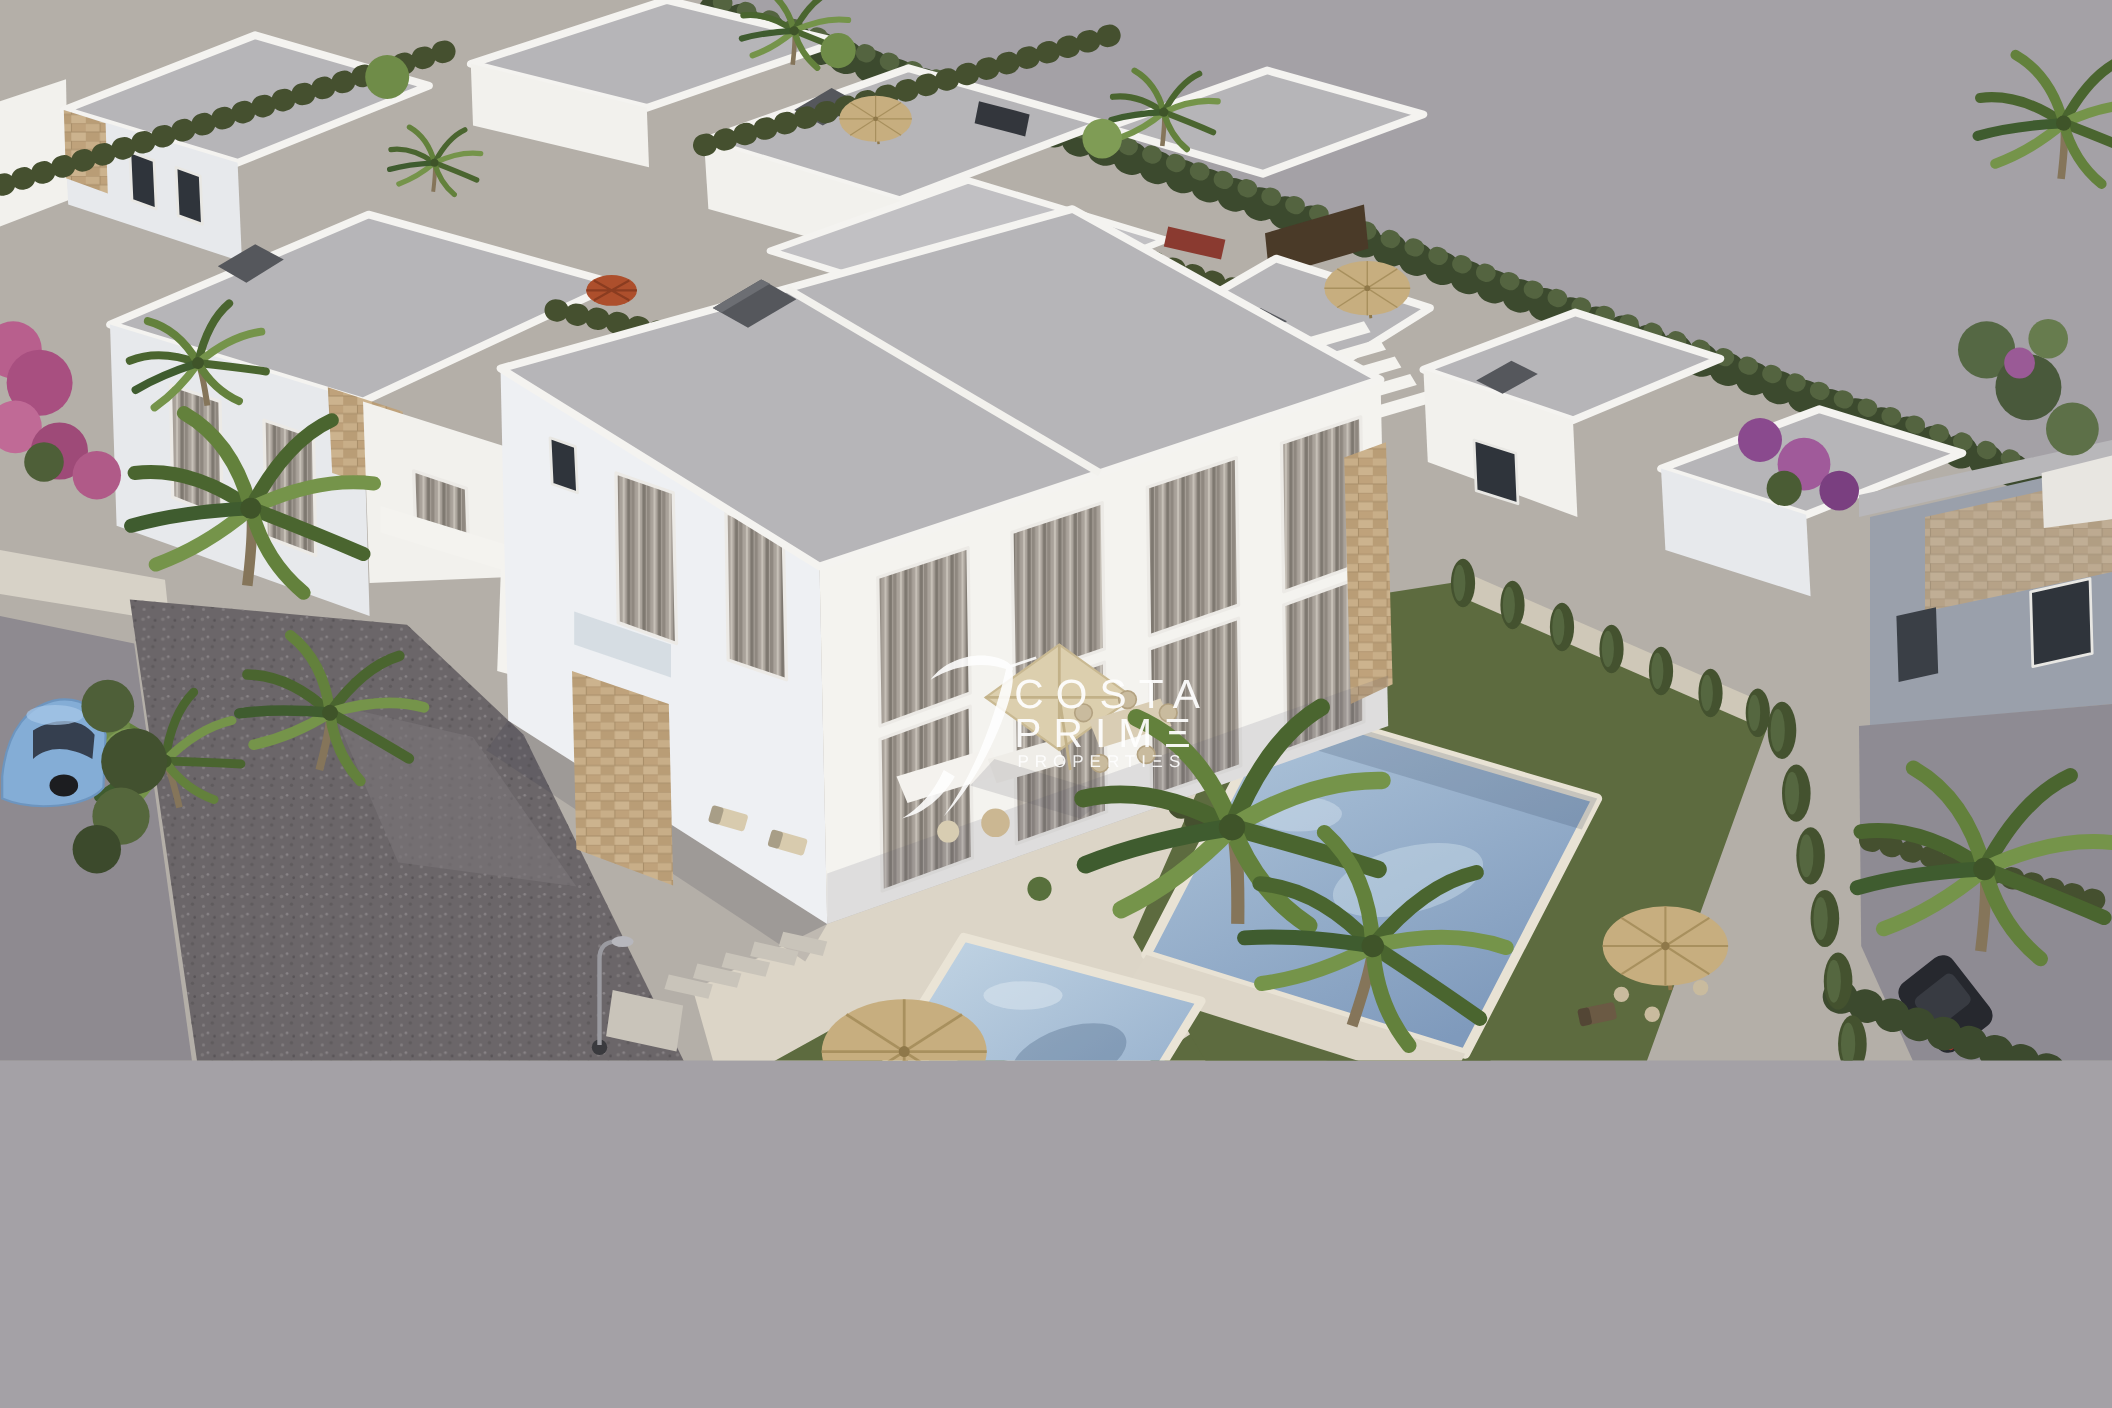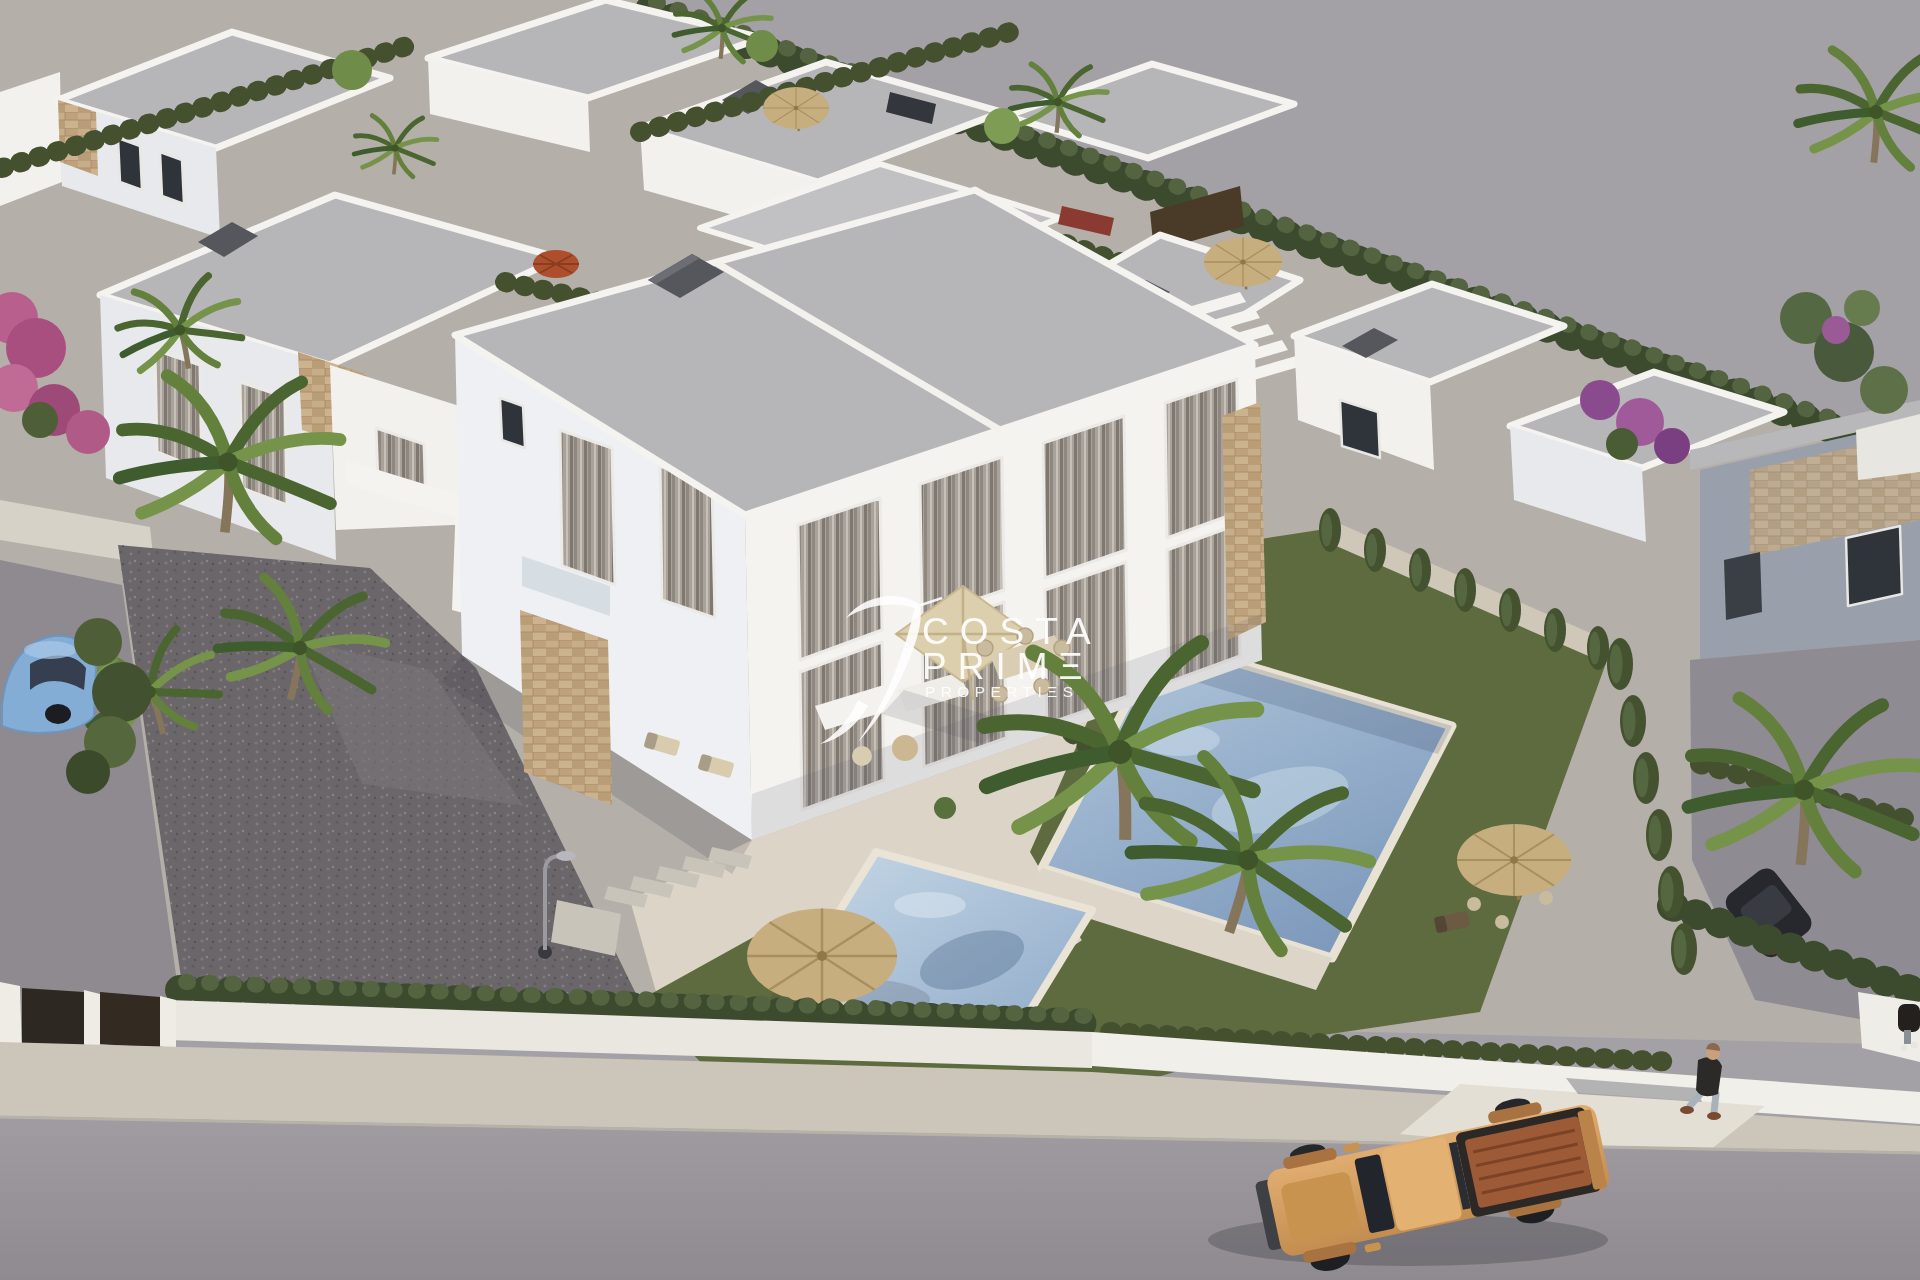--- a/index.html
+++ b/index.html
@@ -1,16 +1,16 @@
 <!DOCTYPE html>
 <html><head>
 <meta charset="utf-8">
 <style>
   html,body{margin:0;padding:0;background:#a4a1a6;}
-  .wrap{position:relative;width:1920px;height:1280px;overflow:hidden;font-family:"Liberation Sans",sans-serif;text-align:center;}
+  .wrap{position:relative;width:1920px;height:964px;overflow:hidden;font-family:"Liberation Sans",sans-serif;text-align:center;}
   svg{display:block}
   .roof{fill:#b6b5b8;stroke:#f4f3f0;stroke-width:7;stroke-linejoin:round}
   .roof2{fill:#c1c0c3;stroke:#f4f3f0;stroke-width:6;stroke-linejoin:round}
   .wallw{fill:#f2f1ed}
   .walls{fill:#e7e9ec}
   .win{fill:url(#curtPat);stroke:#eceae6;stroke-width:3;stroke-linejoin:round}
   .dwin{fill:#2f343b;stroke:#e8e7e3;stroke-width:2.5;stroke-linejoin:round}
   .hrow{fill:none;stroke:#3c4a2e;stroke-width:30;stroke-linecap:round;stroke-dasharray:2 23}
   .hrow2{fill:none;stroke:#546440;stroke-width:16;stroke-linecap:round;stroke-dasharray:2 21}
   .hrow-s{fill:none;stroke:#45502f;stroke-width:20;stroke-linecap:round;stroke-dasharray:2 17}

